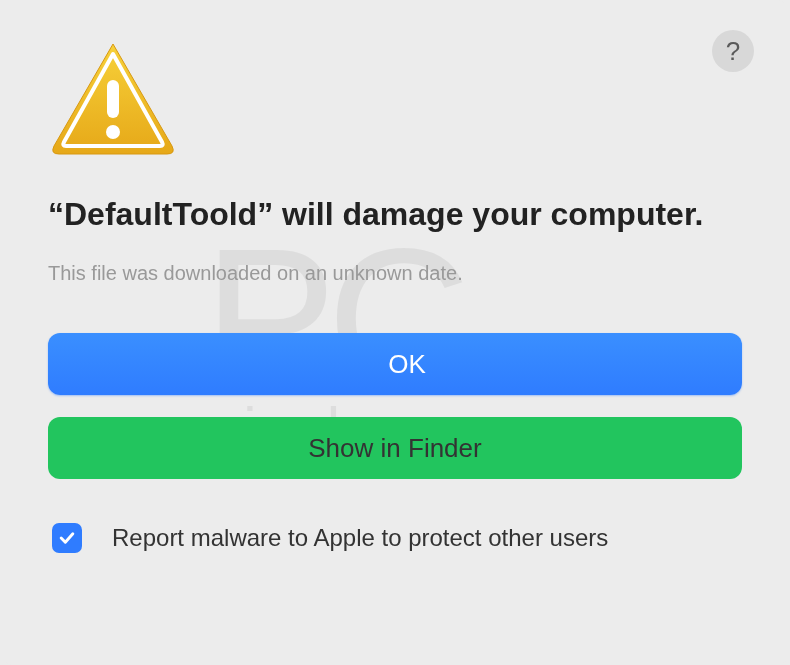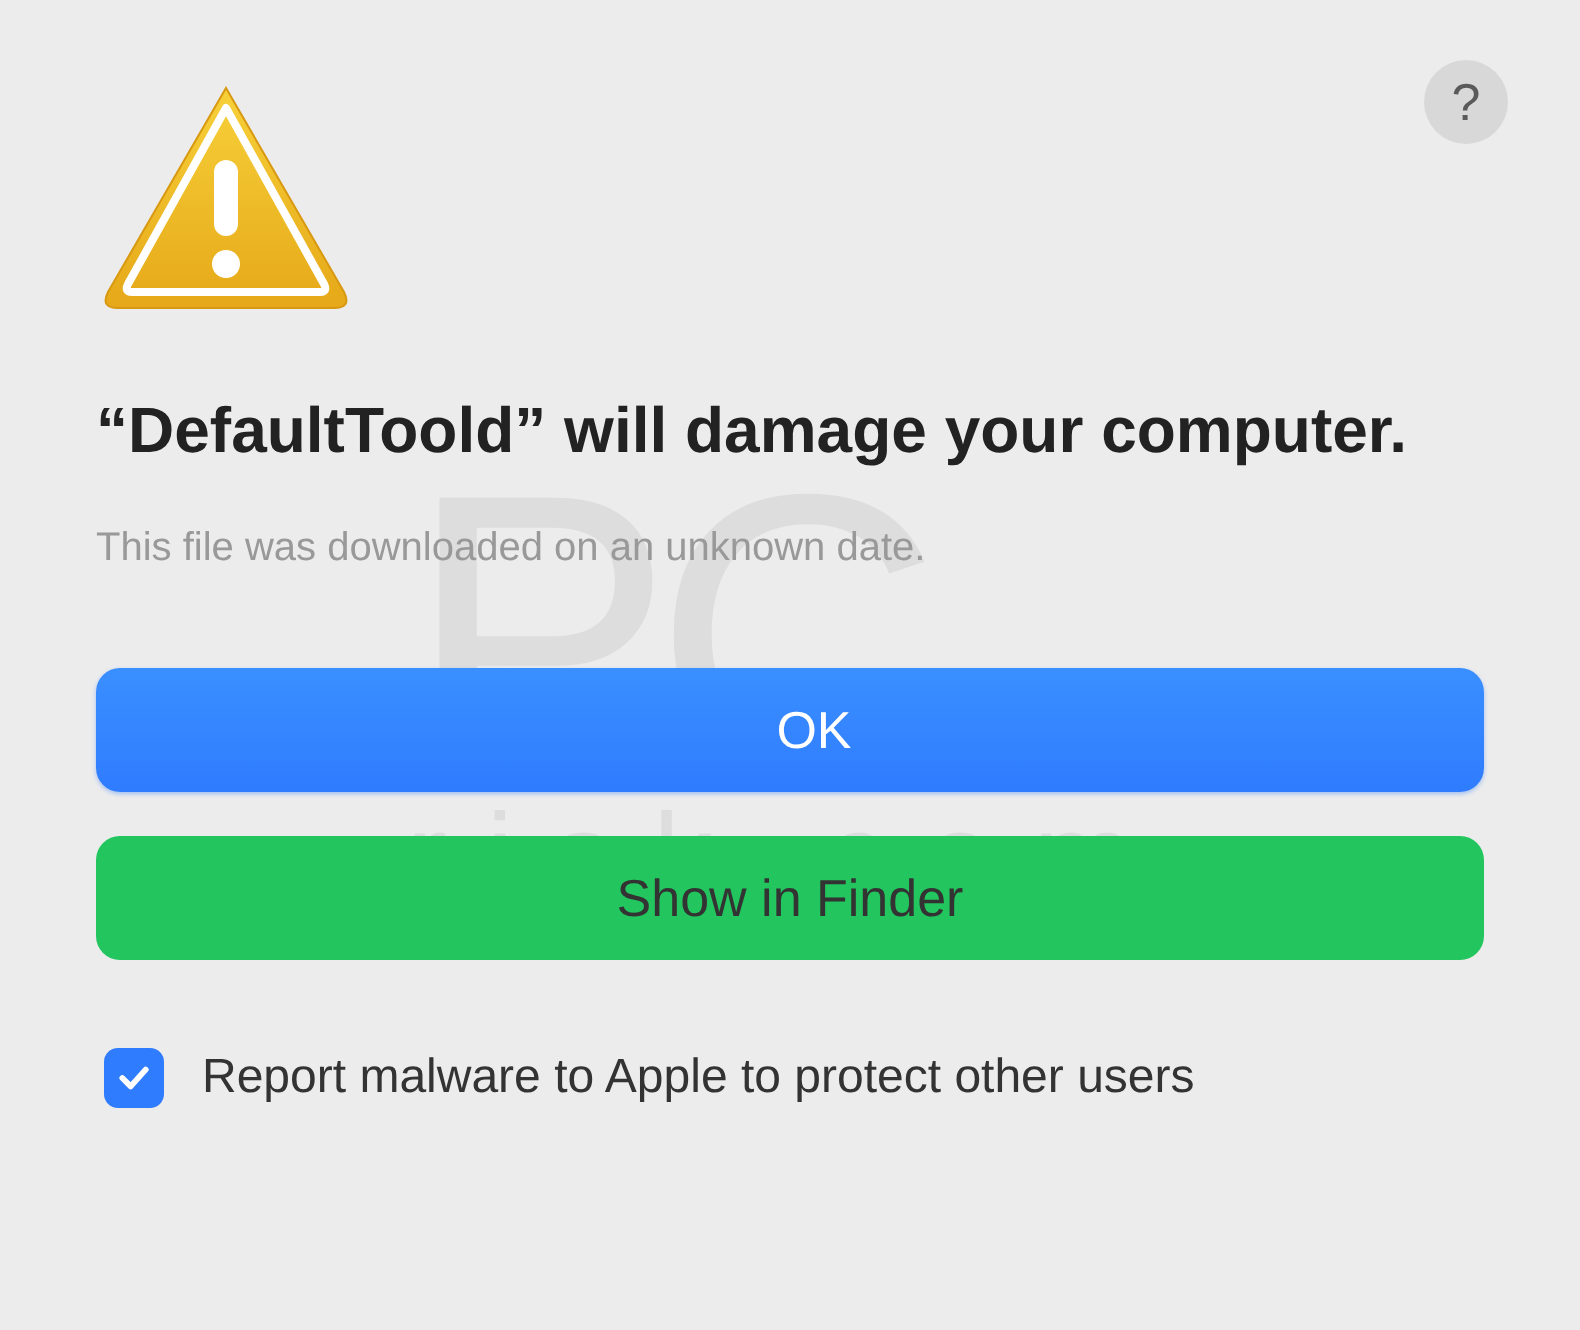--- a/index.html
+++ b/index.html
@@ -146,21 +146,21 @@
     
     .btn-secondary {
       background: #22c55e;
       color: #333;
     }
     
     .checkbox-row {
       width: 100%;
       display: flex;
       align-items: center;
-      gap: 19px;
+      gap: 30px;
       padding-left: 4px;
     }
     
     .checkbox {
       width: 30px;
       height: 30px;
       border-radius: 7px;
       background: #2f7cff;
       display: flex;
       align-items: center;

